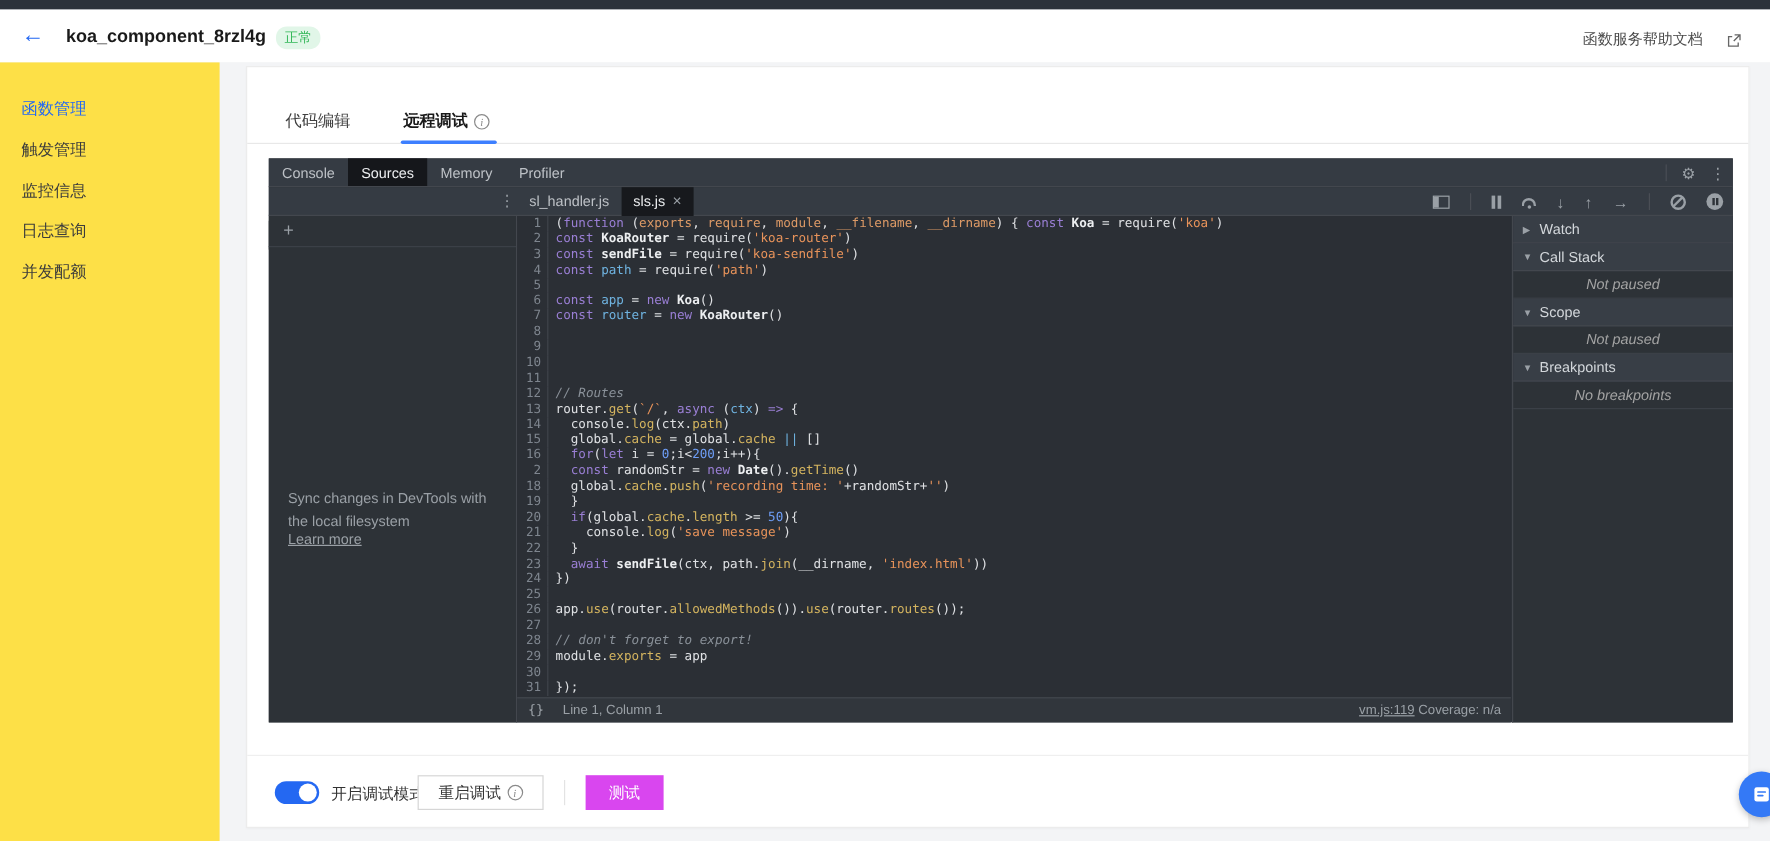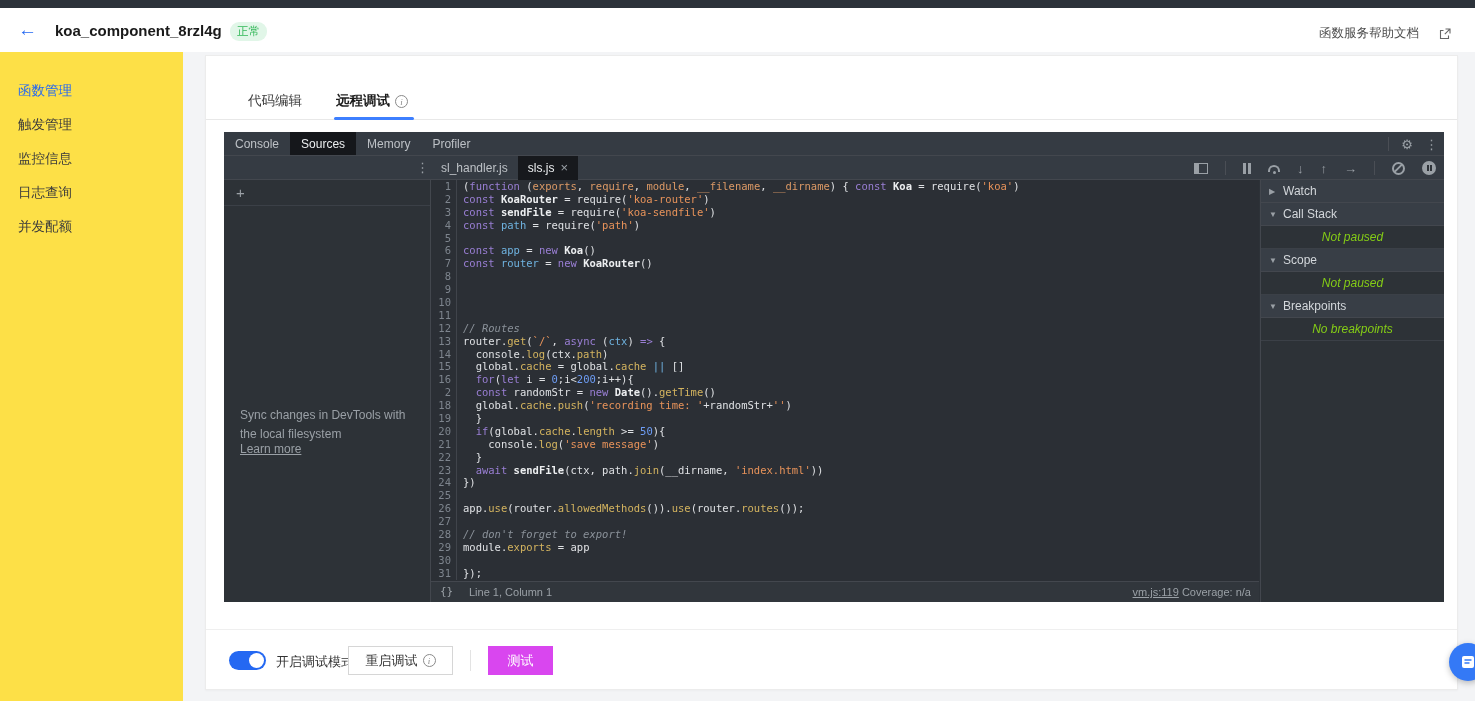--- a/index.html
+++ b/index.html
@@ -25,21 +25,21 @@
   .side-item.active { color:#2468f2; }
 
   
   .page-bg { position:absolute; left:183px; top:52px; right:0; bottom:0; background:#f3f4f6; }
   .card { position:absolute; left:205px; top:55px; width:1253px; height:635px; background:#fff;
     border:1px solid #ececec; box-shadow:0 1px 2px rgba(0,0,0,.03); }
 
   
   .inner-tabs { position:absolute; left:0; top:32px; width:100%; height:32px; border-bottom:1px solid #e8e8e8; }
   .inner-tab { position:absolute; top:4px; font-size:13.5px; color:#404040; cursor:pointer; }
-  .inner-tab.t1 { left:42px; }
+  .inner-tab.t1 { left:32px; }
   .inner-tab.t2 { left:130px; font-weight:bold; color:#1a1a1a; display:flex; align-items:center; gap:5px; }
   .inner-tab-ind { position:absolute; left:128px; bottom:-1px; width:80px; height:3px; background:#3d7fff; border-radius:2px; }
   .info-circ { display:inline-block; width:13px; height:13px; border:1px solid #8a8a8a; border-radius:50%;
     font-size:9px; line-height:12px; text-align:center; color:#8a8a8a; font-weight:normal; font-style:italic; font-family:"Liberation Serif",serif; }
   .info-circ::after { content:"i"; }
 
   
   .devtools { position:absolute; left:18px; top:76px; width:1220px; height:470px; background:#2d3238;
     font-size:12px; color:#bdc1c6; }
   .dt-row1 { position:absolute; left:0; top:0; width:100%; height:24px; background:#353b43; border-bottom:1px solid #43474e; display:flex; align-items:stretch; }
@@ -96,21 +96,21 @@
   .ed-status .braces { position:absolute; left:9px; top:3px; cursor:pointer; font-family:"DejaVu Sans Mono",monospace; }
   .ed-status .linecol { position:absolute; left:38px; top:4px; }
   .ed-status .right { position:absolute; right:8px; top:4px; }
   .ed-status .vmlink { text-decoration:underline; cursor:pointer; }
 
   
   .dbg-side { position:absolute; left:1036px; top:48px; right:0; bottom:0; background:#2d3237; border-left:1px solid #43474e; }
   .sec-head { height:23px; line-height:23px; background:#383e46; border-bottom:1px solid #43474e;
     color:#d3d7db; padding-left:22px; position:relative; cursor:pointer; font-size:12px; }
   .sec-head .tri { position:absolute; left:8px; top:0; font-size:8px; color:#9aa0a6; }
-  .sec-body { height:23px; line-height:23px; text-align:center; color:#84cc16; font-style:italic; font-size:12px;
+  .sec-body { height:23px; line-height:23px; text-align:center; color:#a3a3a3; font-style:italic; font-size:12px;
     border-bottom:1px solid #3b4047; }
 
   
   .footer-divider { position:absolute; left:0; top:573px; width:100%; height:1px; background:#efefef; }
   .footer { position:absolute; left:0; top:590px; width:100%; height:32px; }
   .toggle { position:absolute; left:23px; top:5px; width:37px; height:19px; background:#2468f2; border-radius:10px; cursor:pointer; }
   .toggle .knob { position:absolute; right:2px; top:2px; width:15px; height:15px; background:#fff; border-radius:50%; }
   .toggle-label { position:absolute; left:70px; top:7px; font-size:13px; color:#333; }
   .btn-restart { position:absolute; left:142px; top:0; width:105px; height:29px; background:#fff; border:1px solid #d6d6d6;
     font-size:13px; color:#333; display:flex; align-items:center; justify-content:center; gap:5px; cursor:pointer; }

